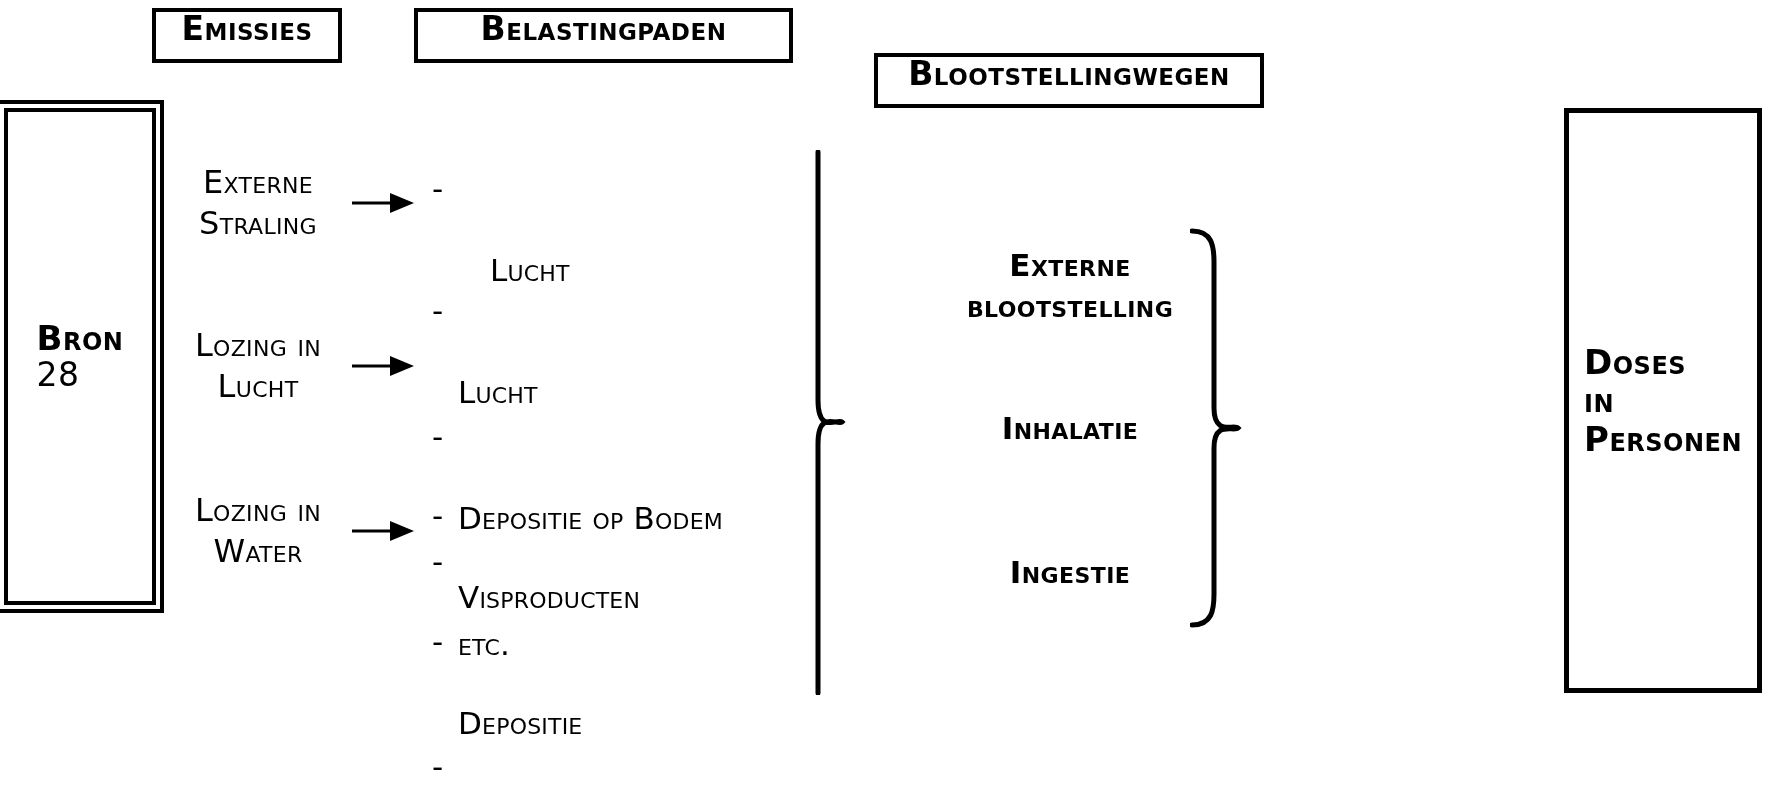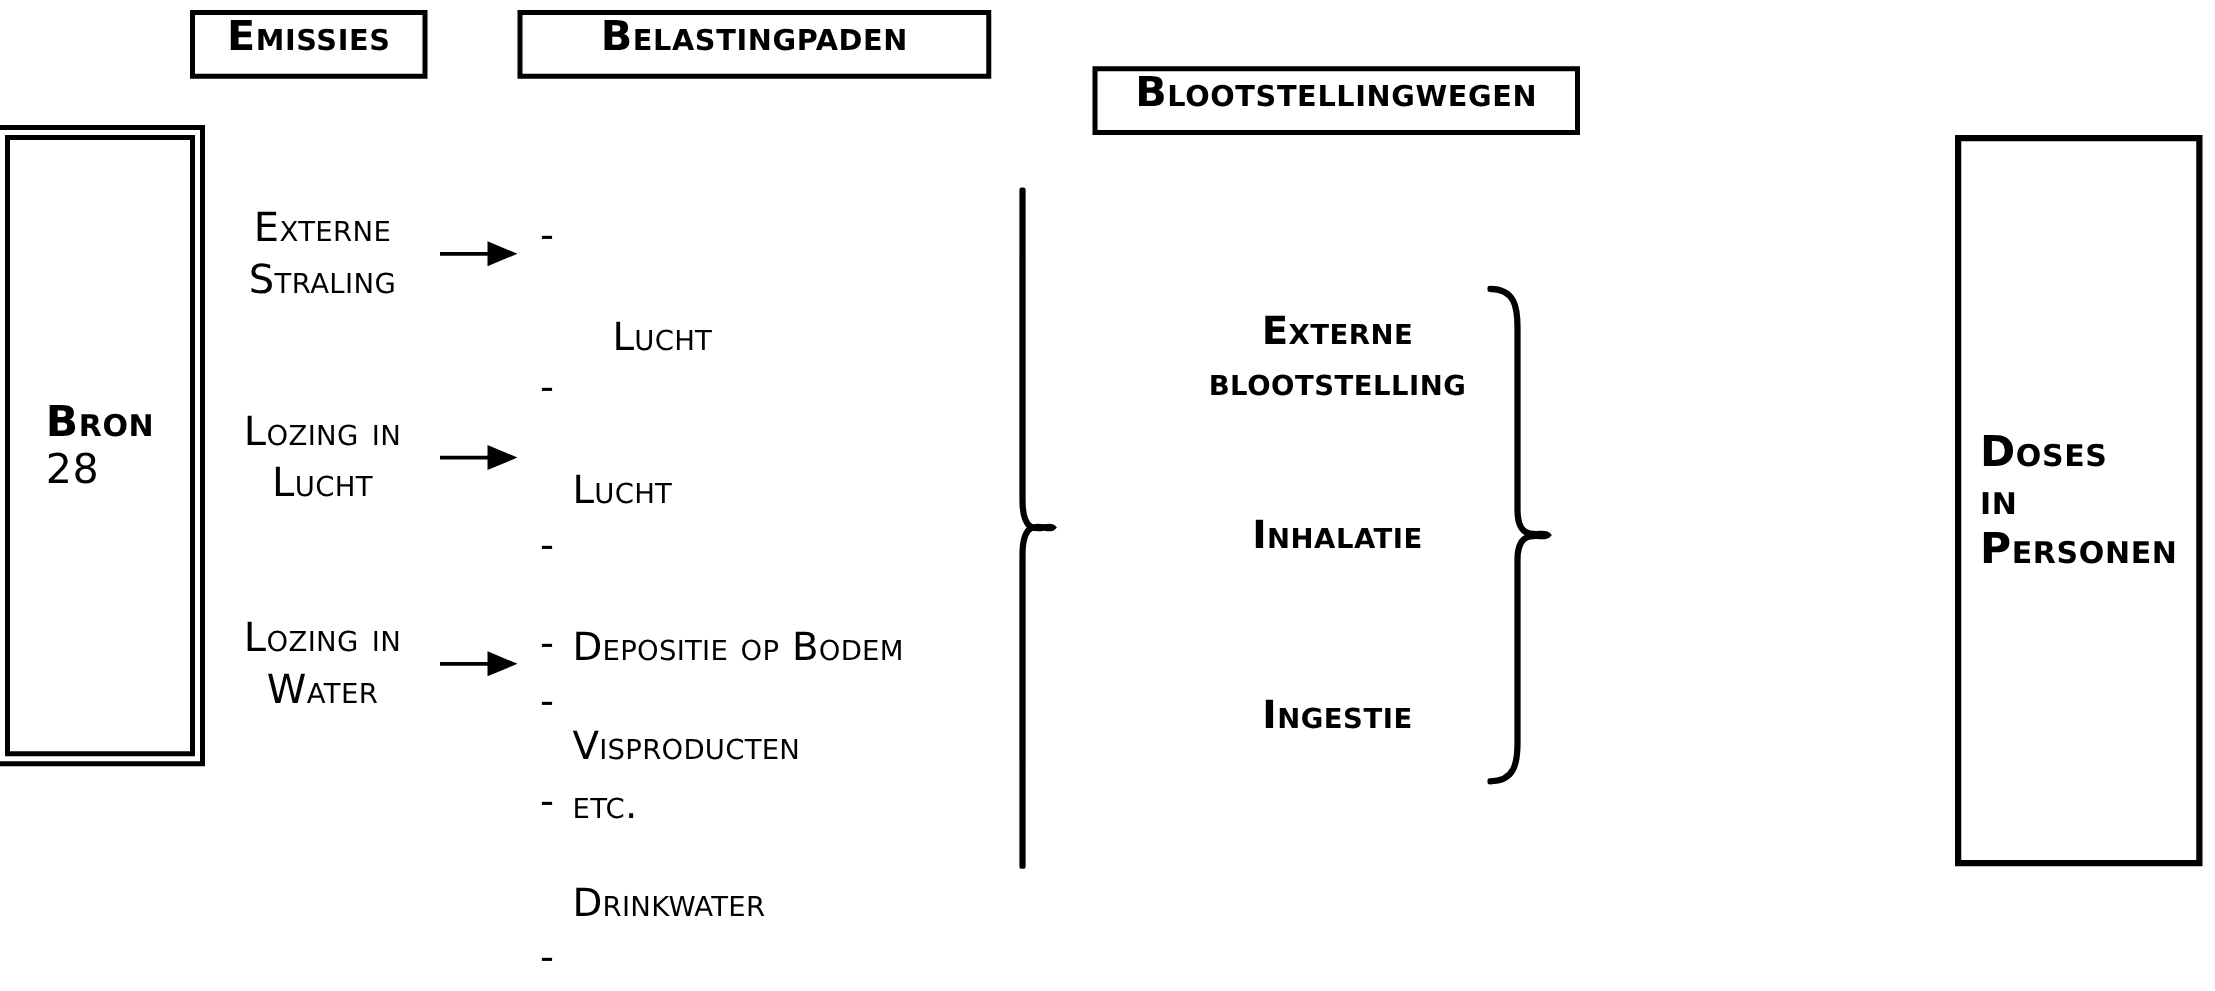--- a/index.html
+++ b/index.html
@@ -249,21 +249,21 @@
     </div>
   </div>
 
   <div class="pad-group" id="pad-group-2">
     <div class="pad-item">
       <span class="dash">-</span>
       <span>Visproducten</span>
     </div>
     <div class="pad-item">
       <span class="dash">-</span>
-      <span>Drinkwater</span>
+      <span>Depositie</span>
     </div>
     <div class="pad-item">
       <span class="dash">-</span>
       
       
     </div>
 
   </div>
 
   <div class="brace" id="brace-left">

